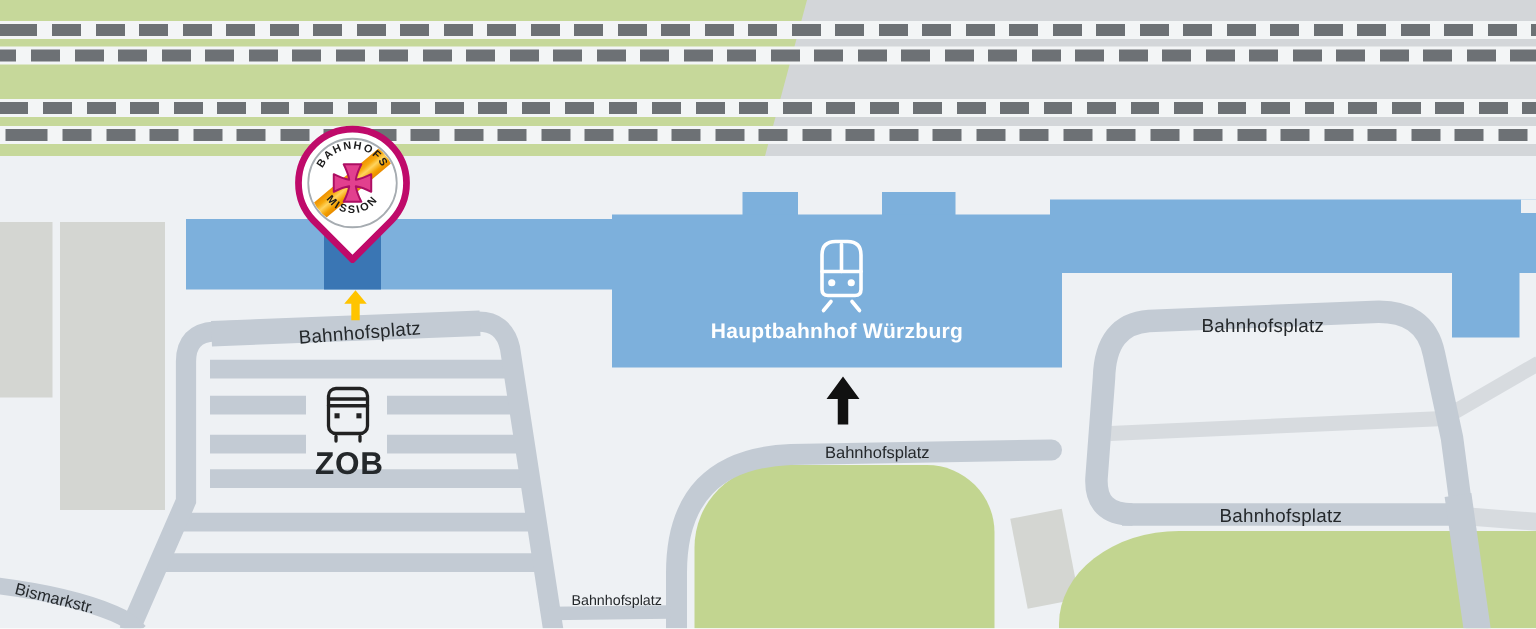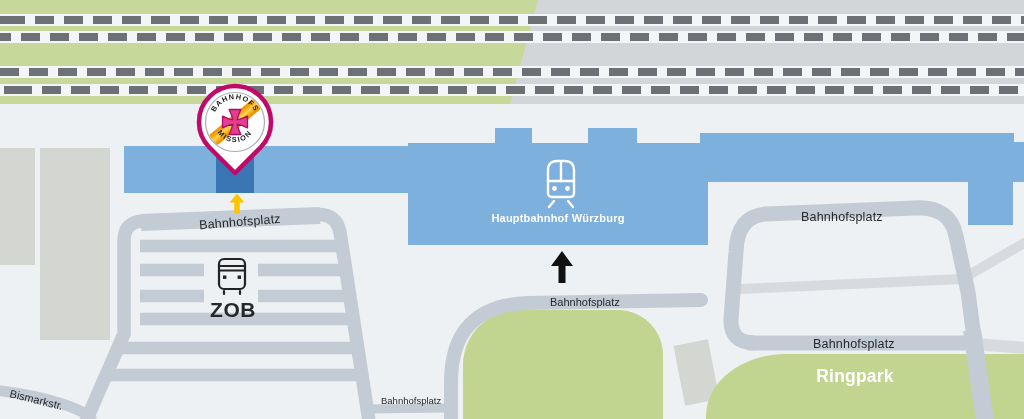--- a/index.html
+++ b/index.html
@@ -30,21 +30,21 @@
   .bgpatch{background:var(--bg);}
   .entrance{background:var(--entrance-blue);}
   
   svg.roads{left:0;top:0;}
   .rd{stroke:var(--road);fill:none;}
   .rd-light{stroke:var(--road-light);fill:none;}
   
   .lbl{color:var(--label-dark);font-size:12.5px;white-space:nowrap;letter-spacing:.2px;}
   .lbl-sm{color:var(--label-dark);font-size:11px;white-space:nowrap;}
   .lbl-xs{color:var(--label-dark);font-size:9.5px;white-space:nowrap;}
-  .lbl-big{color:var(--white);font-size:11px;font-weight:bold;white-space:nowrap;
+  .lbl-big{color:var(--white);font-size:14px;font-weight:bold;white-space:nowrap;
            text-align:center;letter-spacing:.2px;}
   .lbl-zob{color:var(--label-dark);font-size:21px;font-weight:bold;text-align:center;
            letter-spacing:.5px;white-space:nowrap;}
   .rot-l1{transform:rotate(-4.5deg);}
   .rot-bis{transform:rotate(14deg);transform-origin:0 50%;}
   .pin-text{font-size:7.3px;font-weight:bold;fill:#1b1b1b;letter-spacing:1.1px;}
   .pin-text2{font-size:7.3px;font-weight:bold;fill:#1b1b1b;letter-spacing:1.5px;}
 </style>
 </head>
 <body>
@@ -137,21 +137,20 @@
   </svg>
 
   <div class="abs lbl rot-l1" style="left:199px;top:215px">Bahnhofsplatz</div>
   <div class="abs lbl-sm" style="left:550px;top:296px">Bahnhofsplatz</div>
   <div class="abs lbl-xs" style="left:381px;top:395px">Bahnhofsplatz</div>
   <div class="abs lbl" style="left:801px;top:210px">Bahnhofsplatz</div>
   <div class="abs lbl" style="left:813px;top:337px">Bahnhofsplatz</div>
   <div class="abs lbl-sm rot-bis" style="left:10px;top:387px">Bismarkstr.</div>
 
   <div class="abs lbl-big" style="left:408px;top:212px;width:300px">Hauptbahnhof Würzburg</div>
-  <div class="abs lbl-big" style="left:775px;top:366px;width:160px;font-size:17.5px">Ringpark</div>
 
   <svg class="abs" style="left:193px;top:82px" width="84" height="94" viewBox="0 0 84 94">
     <defs>
       <linearGradient id="bandgrad" x1="0" y1="0" x2="0" y2="1">
         <stop offset="0" style="stop-color:var(--logo-orange)"></stop>
         <stop offset="0.28" stop-color="#f7ab10"></stop>
         <stop offset="0.5" style="stop-color:var(--logo-yellow)"></stop>
         <stop offset="0.8" stop-color="#f3a000"></stop>
         <stop offset="1" stop-color="#e88a00"></stop>
       </linearGradient>

